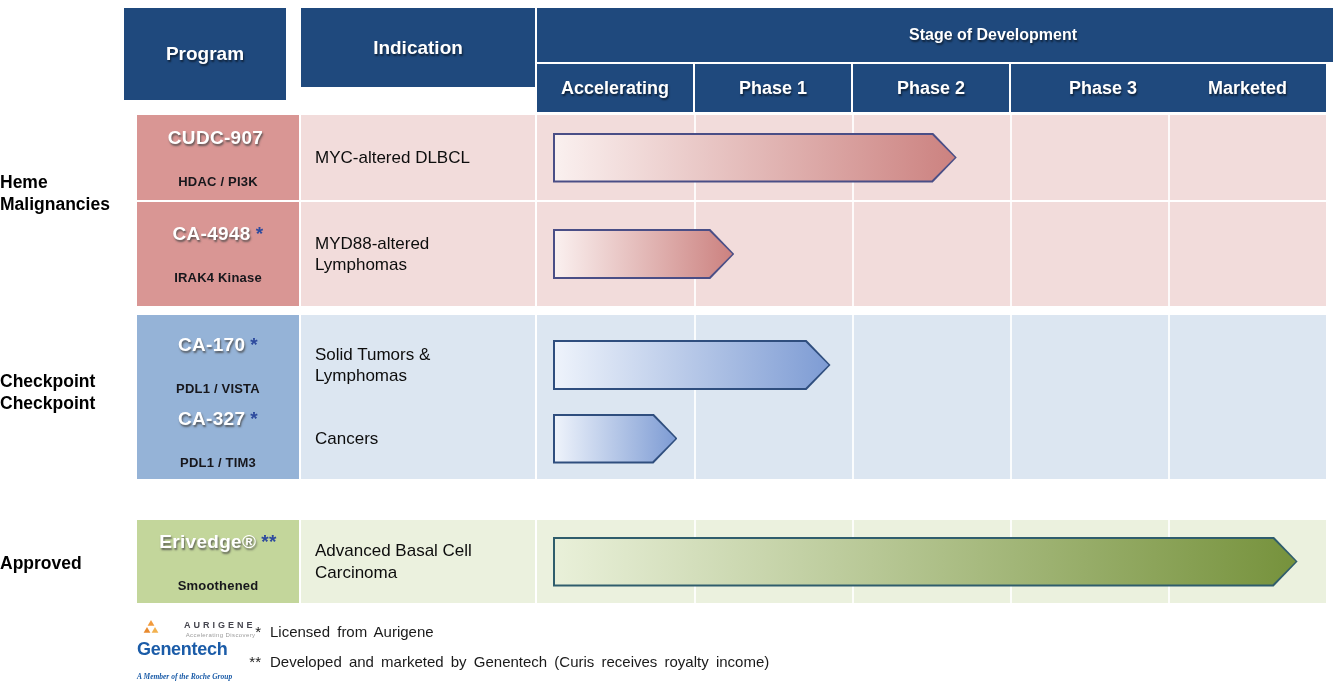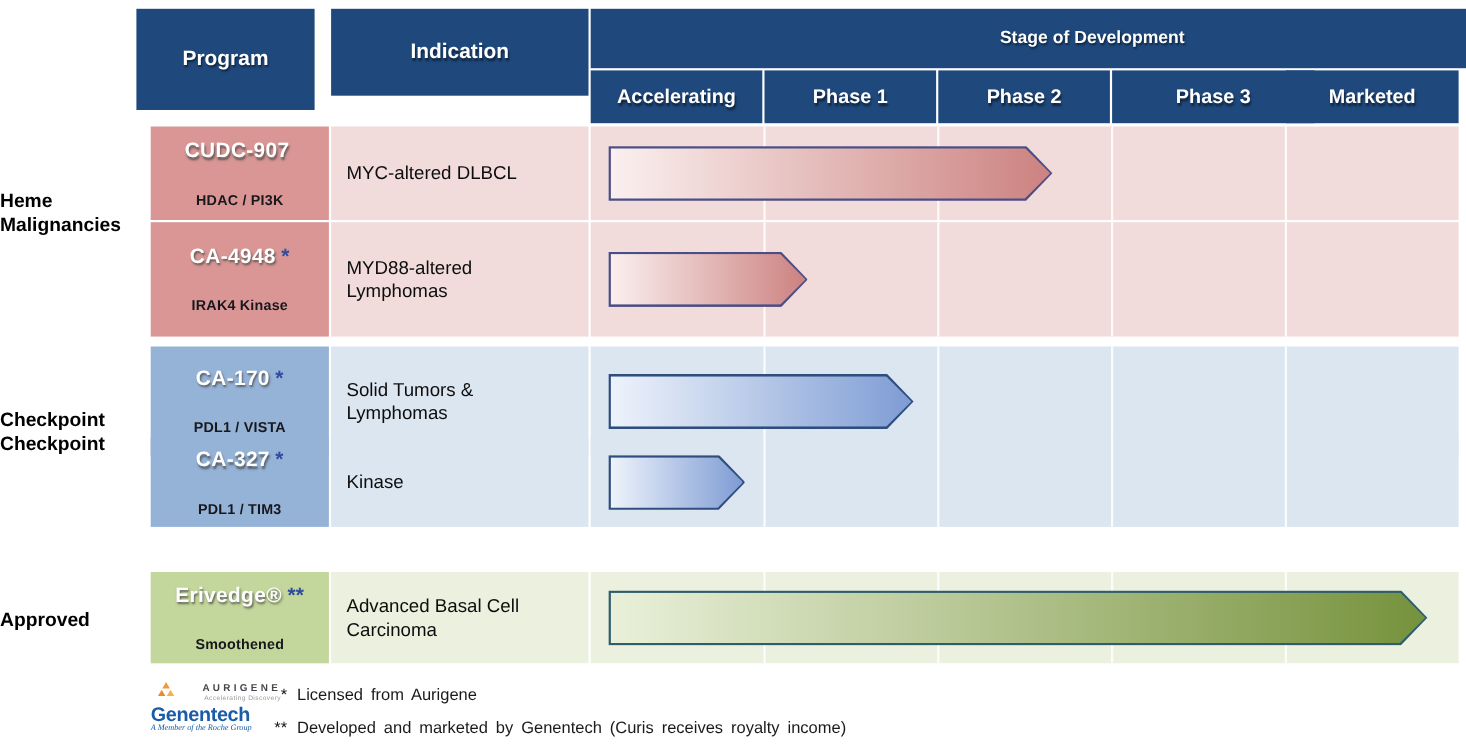--- a/index.html
+++ b/index.html
@@ -54,21 +54,21 @@
       font-size:15px;color:#1a1a1a;word-spacing:3px;}
   .fn .mk{width:26px;text-align:right;padding-right:9px;box-sizing:border-box;word-spacing:0;}
   #fn1{top:623px}#fn2{top:653px}
 
   #logo-aurigene{position:absolute;left:143px;top:620px;display:flex;align-items:flex-start;gap:5px;}
   #logo-aurigene .aur-name{font-size:9px;font-weight:bold;letter-spacing:3px;color:#45454e;line-height:10px;margin-left:20px;}
   #logo-aurigene .aur-tag{font-size:6px;color:#9a9a9a;letter-spacing:.4px;text-align:right;margin-top:2px;}
   #logo-genentech{position:absolute;left:137px;top:640px;line-height:1;}
   #logo-genentech .gen-name{font-size:18px;font-weight:bold;color:#1B5CA8;letter-spacing:-.3px;}
   #logo-genentech .gen-tag{font-family:"Liberation Serif",serif;font-style:italic;
-                           font-size:7.5px;color:#1B5CA8;margin-top:0;}
+                           font-size:7.5px;color:#1B5CA8;margin-top:15px;font-weight:bold;}
 </style>
 </head>
 <body>
 
 <div class="canvas" style="--header-bg: #1F497D; --star-color: #2E4B9E; --grid-line: #FFFFFF;">
 
   <div class="hcell" id="h-prog">Program</div>
   <div class="hcell" id="h-ind">Indication</div>
   <div class="hcell" id="h-stage">Stage of Development</div>
   <div class="hcell hsub" id="h-s0">Accelerating</div>
@@ -140,21 +140,21 @@
         <div class="arrow" style="width: calc(37.2% - 16px);"></div>
       </div>
     </div>
 
     <div>
       <div class="prog-cell y4">
         <div class="pname"><span>CA-327</span><span class="star">*</span></div>
         <div class="ptarget">PDL1 / TIM3</div>
       </div>
       <div class="ind-cell y4">
-          <span>Kinase</span>
+          <span>Cancers</span>
         </div>
       <div class="stage-cell y4">
         <i class="vl vl1"></i>
           <i class="vl vl2"></i>
           <i class="vl vl3"></i>
           <i class="vl vl4"></i>
         <div class="arrow" style="width: calc(17.8% - 16px);"></div>
       </div>
     </div>
   </section>

